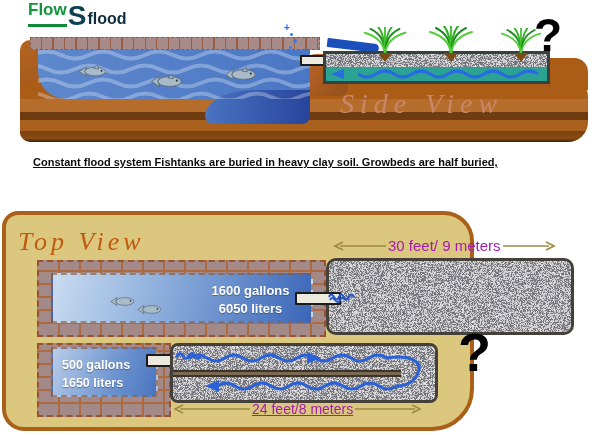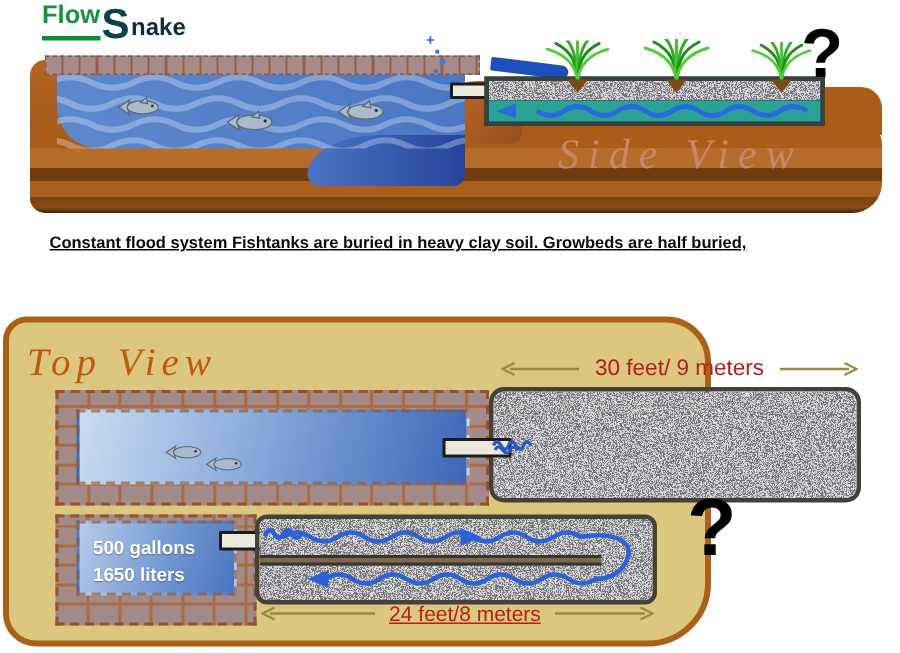--- a/index.html
+++ b/index.html
@@ -38,30 +38,30 @@
 
   
   .growbed-side{left:323px;top:51px;width:227px;height:33px;border:3px solid #37423c;box-sizing:border-box;background:#222;}
   .gravel-top{position:absolute;left:0;top:0;width:100%;height:13px;overflow:hidden;}
   .teal-bot{position:absolute;left:0;top:13px;width:100%;height:14px;background:#2ba294;overflow:hidden;}
   .root-tri{width:0;height:0;border-left:7px solid transparent;border-right:7px solid transparent;border-top:9px solid #7c4c16;}
 
   .qmark{font-weight:bold;color:#000;line-height:1;}
   .q-side{left:534px;top:12px;font-size:46px;}
   .title-script{font-family:"Liberation Serif", serif;font-style:italic;}
-  .side-title{left:372px;top:88px;font-size:28px;color:#c9876a;letter-spacing:6px;}
+  .side-title{left:340px;top:88px;font-size:28px;color:#c9876a;letter-spacing:6px;}
 
   
   .caption{left:33px;top:155px;width:560px;font-size:11px;font-weight:bold;color:#0a0a0a;line-height:1.3;white-space:nowrap;text-decoration:underline;}
 
   
   .panel{left:2px;top:211px;width:472px;height:220px;background:#dbc77d;border:4px solid #aa6018;
     border-radius:16px 30px 42px 22px;box-sizing:border-box;}
   .top-title{left:12px;top:12px;font-size:26px;color:#c05a10;letter-spacing:4px;}
-  .dim{display:flex;align-items:center;justify-content:space-between;color:#b91c1c;}
+  .dim{display:flex;align-items:center;color:#a21caf;}
   .dim-label{font-size:15px;white-space:nowrap;}
   .dim-top{left:328px;top:22px;width:238px;}
   .dim-bottom{left:168px;top:186px;width:262px;}
   .dim-bottom .dim-label{font-size:14px;text-decoration:underline;}
 
   .brick-lg{background-color:#a48989;
     background-image:
       repeating-linear-gradient(90deg, transparent 0 19px, #ab6a40 19px 21px),
       repeating-linear-gradient(0deg, transparent 0 11px, #ab6a40 11px 13px);
     border:2px dashed #96522e;box-sizing:border-box;}
@@ -81,21 +81,21 @@
   svg{display:block;}
 </style>
 </head>
 <body>
 
 <div id="stage">
 
   <div class="abs logo">
     <span class="flow">Flow</span>
       <span class="bigS">S</span>
-      <span class="nake">nake</span>
+      <span class="nake">flood</span>
   </div>
 
   <div class="abs soil-left"></div>
   <div class="abs soil-main"></div>
   <div class="abs soil-right-top"></div>
   <div class="abs mound"></div>
 
   <div class="abs water-main"></div>
   <div class="abs water-deep"></div>
 
@@ -233,20 +233,22 @@
             <feFuncA type="linear" slope="0" intercept="1"></feFuncA>
           </feComponentTransfer>
         </filter>
         <rect width="100%" height="100%" filter="url(#fB)"></rect>
       </svg>
     </div>
 
     <div class="abs brick-lg tank-big"></div>
     <div class="abs tank-big-water">
       <div class="tank-big-label">
+        <div>1600 gallons</div>
+        <div>6050 liters</div>
       </div>
       <svg class="abs" style="left:55px;top:20px" width="28" height="13" viewBox="0 0 40 18">
         <path d="M4 9 L13 3 L11 9 L13 15 Z" fill="#a9bac8" stroke="#5a6a74"></path>
           <ellipse cx="24" cy="9" rx="13" ry="5.5" fill="#a9bac8" stroke="#5a6a74"></ellipse>
           <circle cx="32" cy="8" r="1.2" fill="#334"></circle>
       </svg>
       <svg class="abs" style="left:82px;top:28px" width="28" height="13" viewBox="0 0 40 18">
         <path d="M4 9 L13 3 L11 9 L13 15 Z" fill="#a9bac8" stroke="#5a6a74"></path>
           <ellipse cx="24" cy="9" rx="13" ry="5.5" fill="#a9bac8" stroke="#5a6a74"></ellipse>
           <circle cx="32" c8="8" cy="8" r="1.2" fill="#334"></circle>

